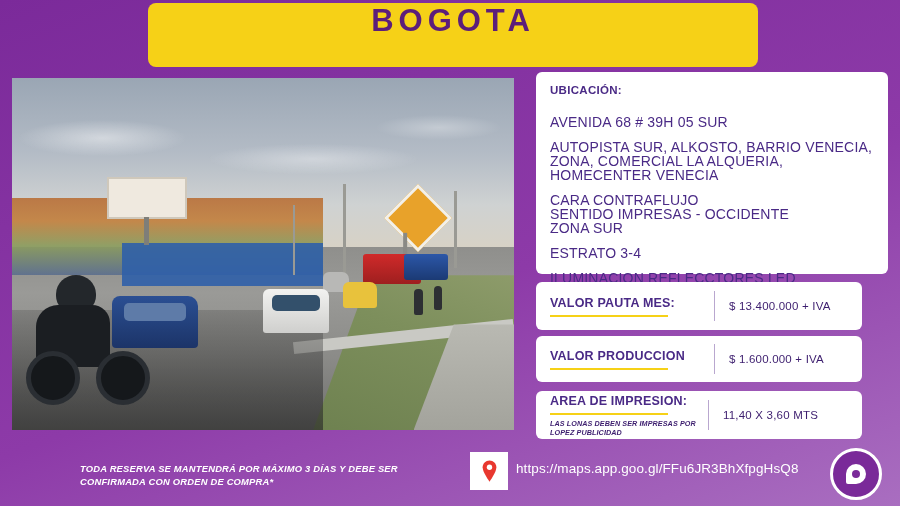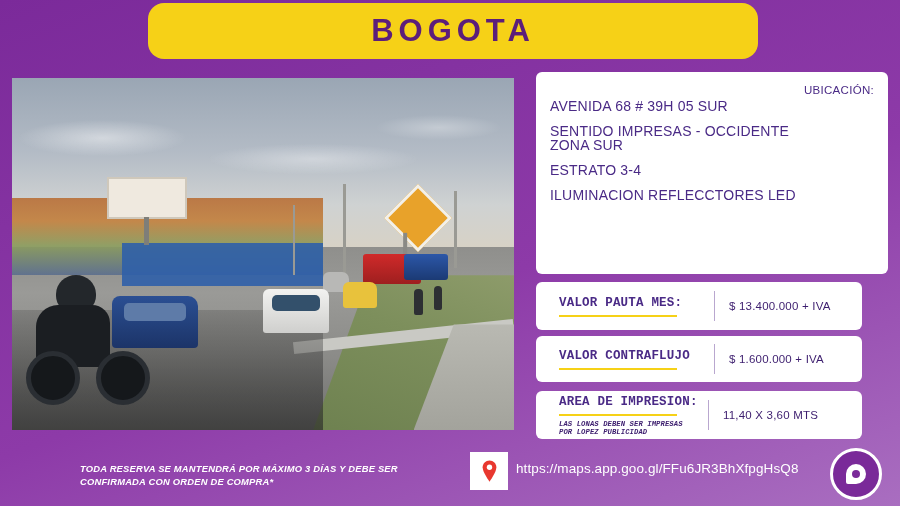--- a/index.html
+++ b/index.html
@@ -19,25 +19,24 @@
     height: 506px;
     background: linear-gradient(160deg, #7b2a9a 0%, #8d3aa8 55%, #a96ec0 100%);
     overflow: hidden;
   }
   
   .title-banner {
     position: absolute;
     left: 148px;
     top: 3px;
     width: 610px;
-    height: 56px;
+    height: 64px;
     background: #f6d117;
-    border-radius: 16px;
+    border-radius: 8px;
     display: flex;
-    align-items: center;
     justify-content: center;
   }
   .title-text {
     font-size: 31px;
     font-weight: bold;
     letter-spacing: 5px;
     color: #5c1e7a;
     font-family: "Liberation Sans", sans-serif;
   }
   
@@ -192,24 +191,23 @@
     width: 352px;
     height: 202px;
     background: #ffffff;
     border-radius: 6px;
     padding: 12px 14px;
     box-sizing: border-box;
   }
   .info-head {
     color: #4a2a86;
     font-size: 11.5px;
-    font-weight: normal;
+    font-weight: bold;
     letter-spacing: .3px;
-    margin-bottom: 3px;
-    text-align: right;
+    margin-bottom: 19px;
   }
   .info-line {
     color: #4a2a86;
     font-size: 14px;
     line-height: 14px;
     letter-spacing: .2px;
   }
   .info-block { margin-bottom: 11px; }
   .info-block:last-child { margin-bottom: 8px; }
   
@@ -220,24 +218,23 @@
     background: #ffffff;
     border-radius: 6px;
     box-sizing: border-box;
     display: flex;
     align-items: center;
   }
   .pr1 { top: 282px; height: 48px; }
   .pr2 { top: 336px; height: 46px; }
   .pr3 { top: 391px; height: 48px; }
   .price-label-wrap {
-    padding: 0 10px 0 23px;
+    padding: 0 10px 0 14px;
     width: 178px;
     box-sizing: border-box;
-    font-family: Liberation Mono, monospace;
   }
   .price-label {
     color: #4a2a86;
     font-size: 12.5px;
     font-weight: bold;
     letter-spacing: .2px;
     white-space: nowrap;
   }
   .label-underline {
     width: 118px;
@@ -375,20 +372,24 @@
       <div class="wheel w2"></div>
     </div>
   </div>
 
   <div class="info-card">
     <div class="info-block">
       <div class="info-head">UBICACIÓN:</div>
       <div class="info-line">AVENIDA 68 # 39H 05 SUR</div>
     </div>
     <div class="info-block">
+      <div class="info-line">AUTOPISTA SUR, ALKOSTO, BARRIO VENECIA, ZONA, COMERCIAL LA ALQUERIA, HOMECENTER VENECIA</div>
+    </div>
+    <div class="info-block">
+      <div class="info-line">CARA CONTRAFLUJO</div>
       <div class="info-line">SENTIDO IMPRESAS - OCCIDENTE</div>
       <div class="info-line">ZONA SUR</div>
     </div>
     <div class="info-block">
       <div class="info-line">ESTRATO 3-4</div>
     </div>
     <div class="info-block">
       <div class="info-line">ILUMINACION REFLECCTORES LED</div>
     </div>
   </div>
@@ -399,21 +400,21 @@
       <div class="label-underline"></div>
     </div>
     <div class="price-divider"></div>
     <div class="price-value-wrap">
       <div class="price-value">$ 13.400.000 + IVA</div>
     </div>
   </div>
 
   <div class="price-row pr2">
     <div class="price-label-wrap">
-      <div class="price-label">VALOR CONTRAFLUJO</div>
+      <div class="price-label">VALOR PRODUCCION</div>
       <div class="label-underline"></div>
     </div>
     <div class="price-divider"></div>
     <div class="price-value-wrap">
       <div class="price-value">$ 1.600.000 + IVA</div>
     </div>
   </div>
 
   <div class="price-row pr3 area-row">
     <div class="price-label-wrap">

